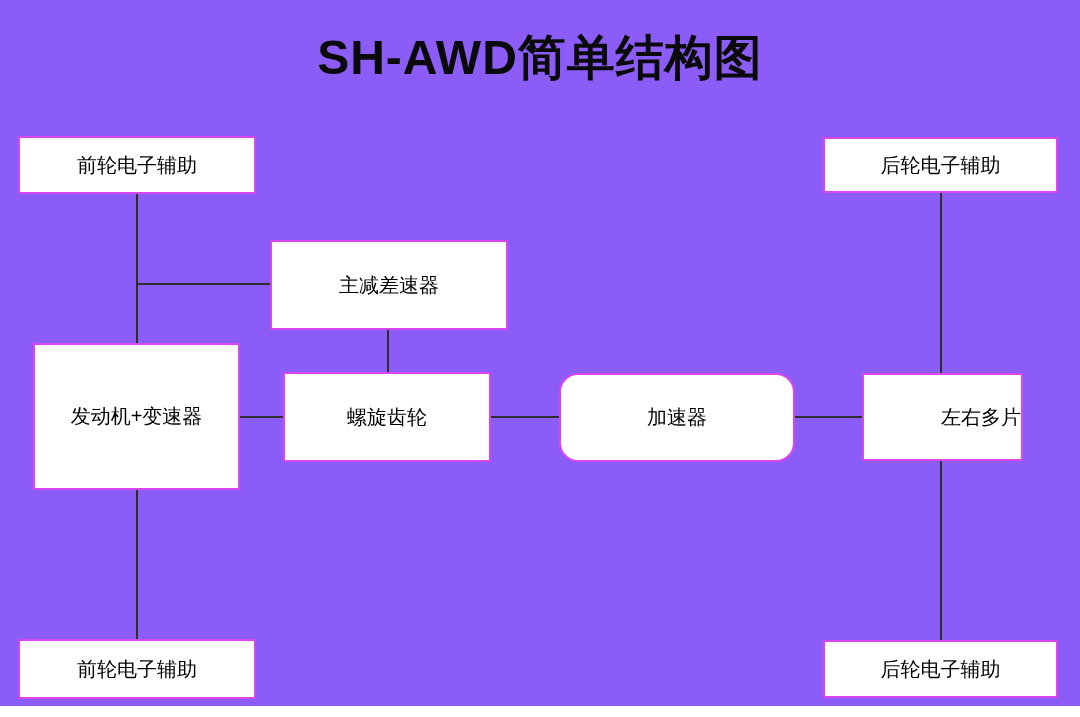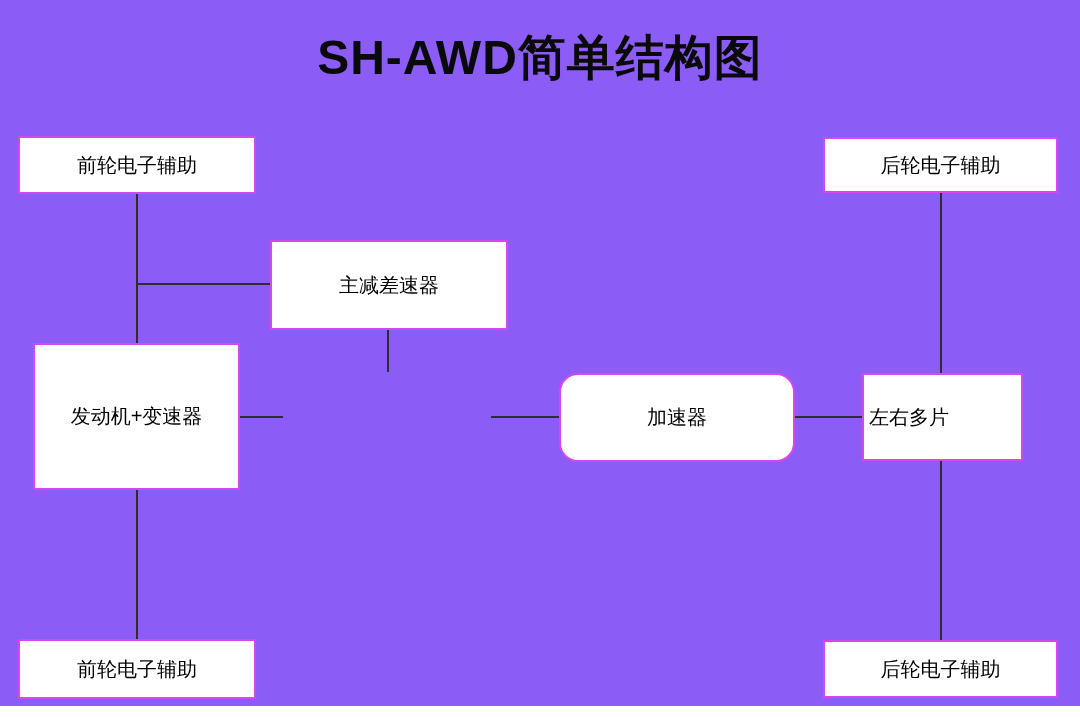--- a/index.html
+++ b/index.html
@@ -44,21 +44,21 @@
     background: #2e2e2e;
   }
   
   .b-front-top    { left: 18px;  top: 136px; width: 238px; height: 58px; }
   .b-rear-top     { left: 823px; top: 137px; width: 235px; height: 56px; }
   .b-main-diff    { left: 270px; top: 240px; width: 238px; height: 90px; }
   .b-engine       { left: 33px;  top: 343px; width: 207px; height: 147px; text-align: right; }
   .b-gear         { left: 283px; top: 372px; width: 208px; height: 90px; }
   .b-accel        { left: 559px; top: 373px; width: 236px; height: 89px; border-radius: 19px; }
   .b-clutch       { left: 862px; top: 373px; width: 161px; height: 88px;
-                    justify-content: flex-start; padding-left: 5px; }
+                    justify-content: flex-end; padding-left: 5px; }
   .b-front-bottom { left: 18px;  top: 639px; width: 238px; height: 60px; }
   .b-rear-bottom  { left: 823px; top: 640px; width: 235px; height: 58px; }
   .b-clutch .two-line { line-height: 40px; text-align: left; }
   .b-clutch .two-line span { display: block; }
   
   .l-fronttop-engine { left: 136px; top: 194px; width: 2px;   height: 149px; }
   .l-tee-maindiff    { left: 137px; top: 283px; width: 133px; height: 2px; }
   .l-maindiff-gear   { left: 387px; top: 330px; width: 2px;   height: 42px; }
   .l-engine-gear     { left: 240px; top: 416px; width: 43px;  height: 2px; }
   .l-gear-accel      { left: 491px; top: 416px; width: 68px;  height: 2px; }
@@ -75,20 +75,21 @@
   <div class="diagram-title">SH-AWD简单结构图</div>
 
   <div class="box b-front-top">前轮电子辅助</div>
 
   <div class="box b-rear-top">后轮电子辅助</div>
 
   <div class="box b-main-diff">主减差速器</div>
 
   <div class="box b-engine">发动机+变速器</div>
 
+  <div class="box b-gear">螺旋齿轮</div>
 
   <div class="box b-accel">加速器</div>
 
   <div class="box b-clutch">
     <div class="two-line">
       <span>左右多片</span>
     </div>
   </div>
 
   <div class="box b-front-bottom">前轮电子辅助</div>

